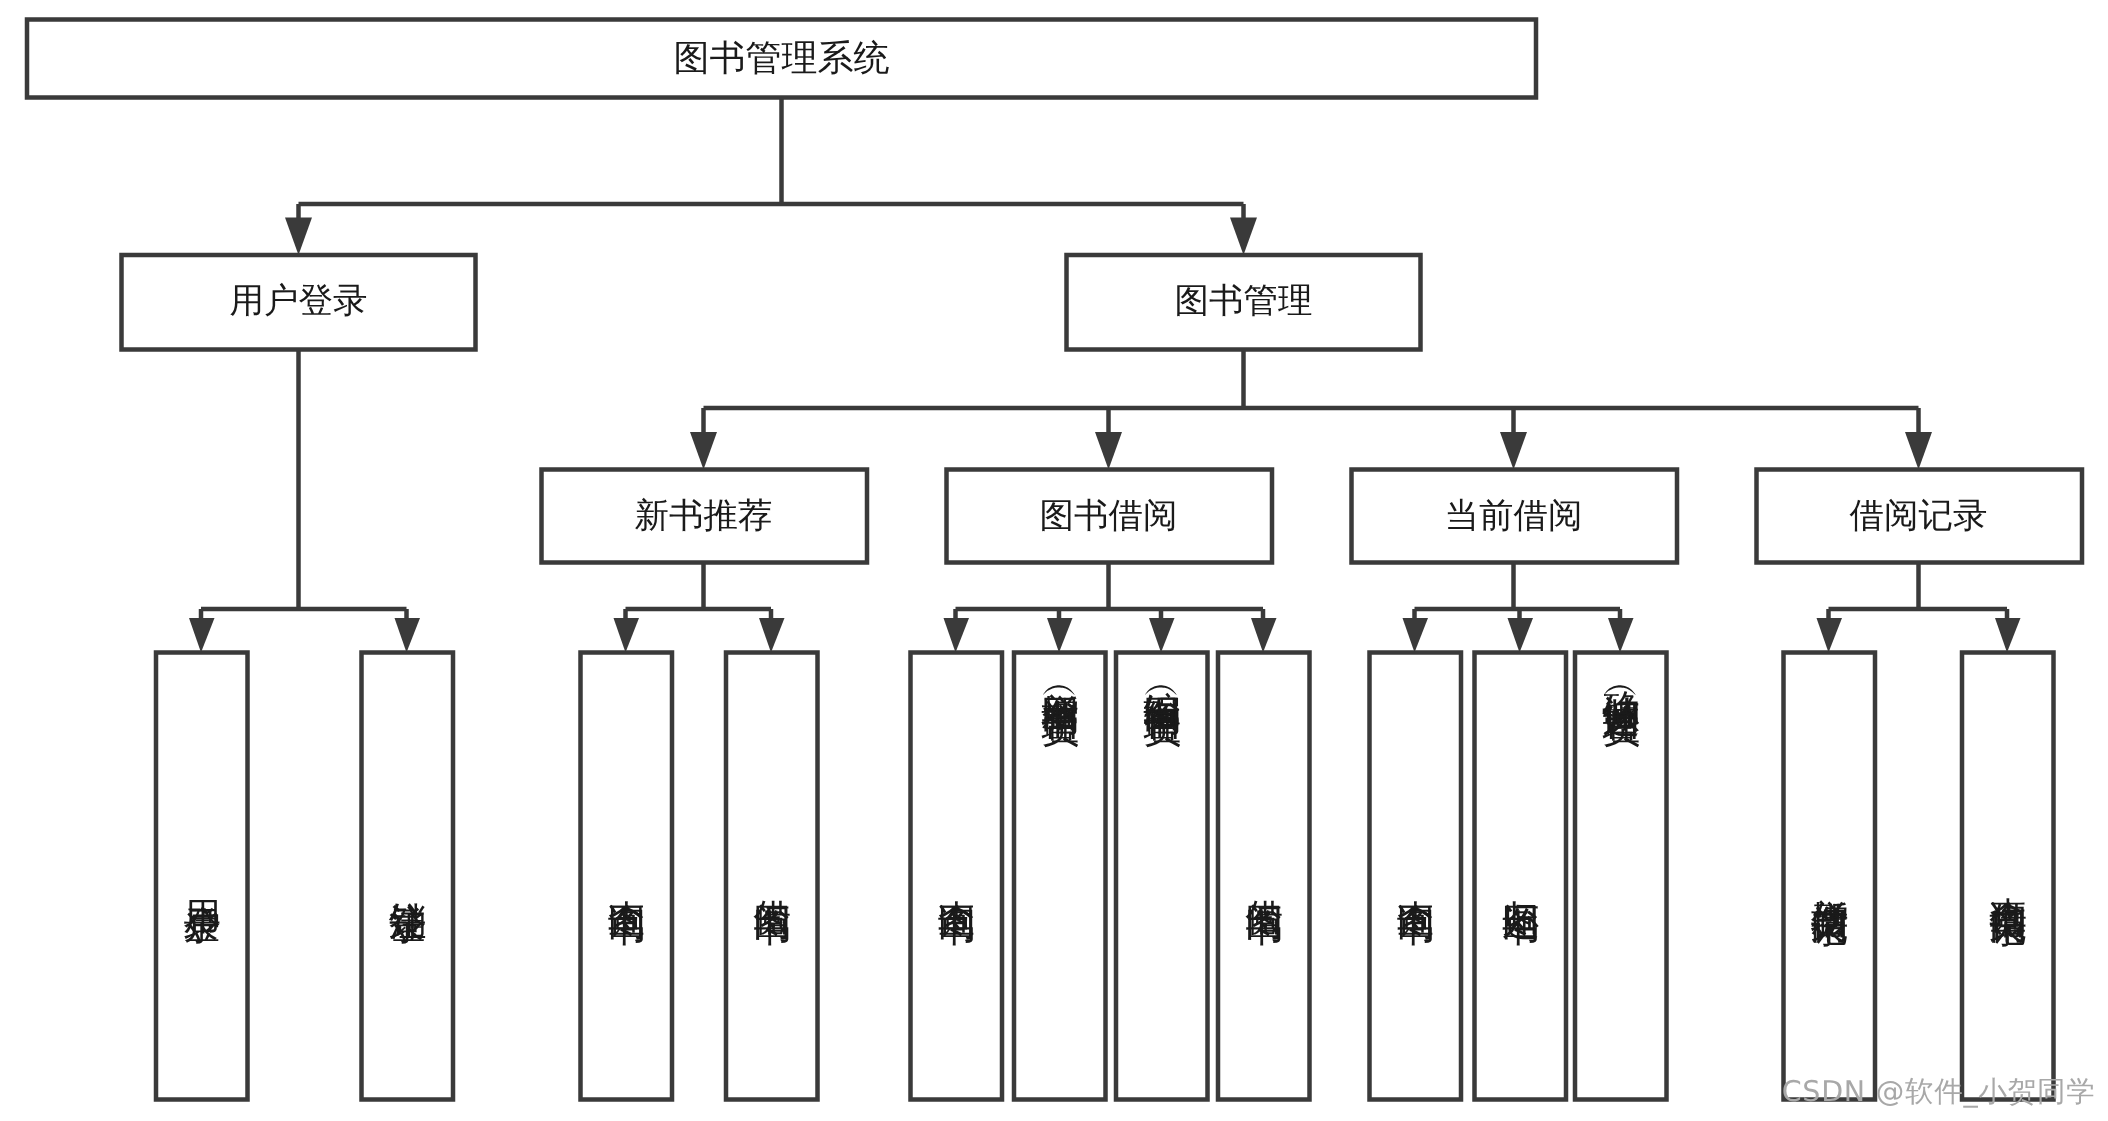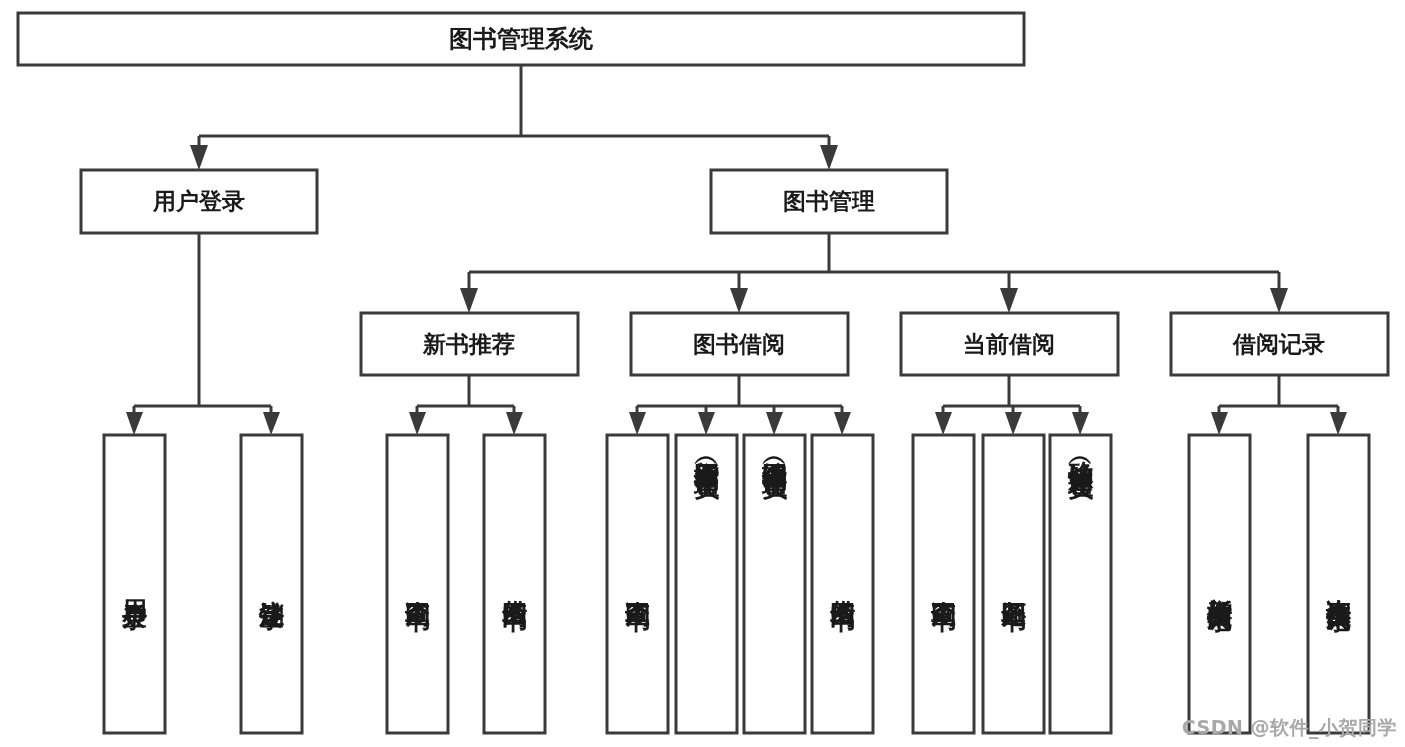--- a/index.html
+++ b/index.html
@@ -12,21 +12,20 @@
     width: 1405px;
     height: 747px;
     font-family: "DejaVu Sans", "Liberation Sans", sans-serif;
     overflow: hidden;
   }
   #diagram-root {
     position: relative;
     width: 1405px;
     height: 747px;
     background: #ffffff;
-    font-weight: bold;
   }
   svg.diagram {
     display: block;
     width: 1405px;
     height: 747px;
   }
   .node-rect {
     fill: #ffffff;
     stroke: #3a3a3a;
     stroke-width: 3;

